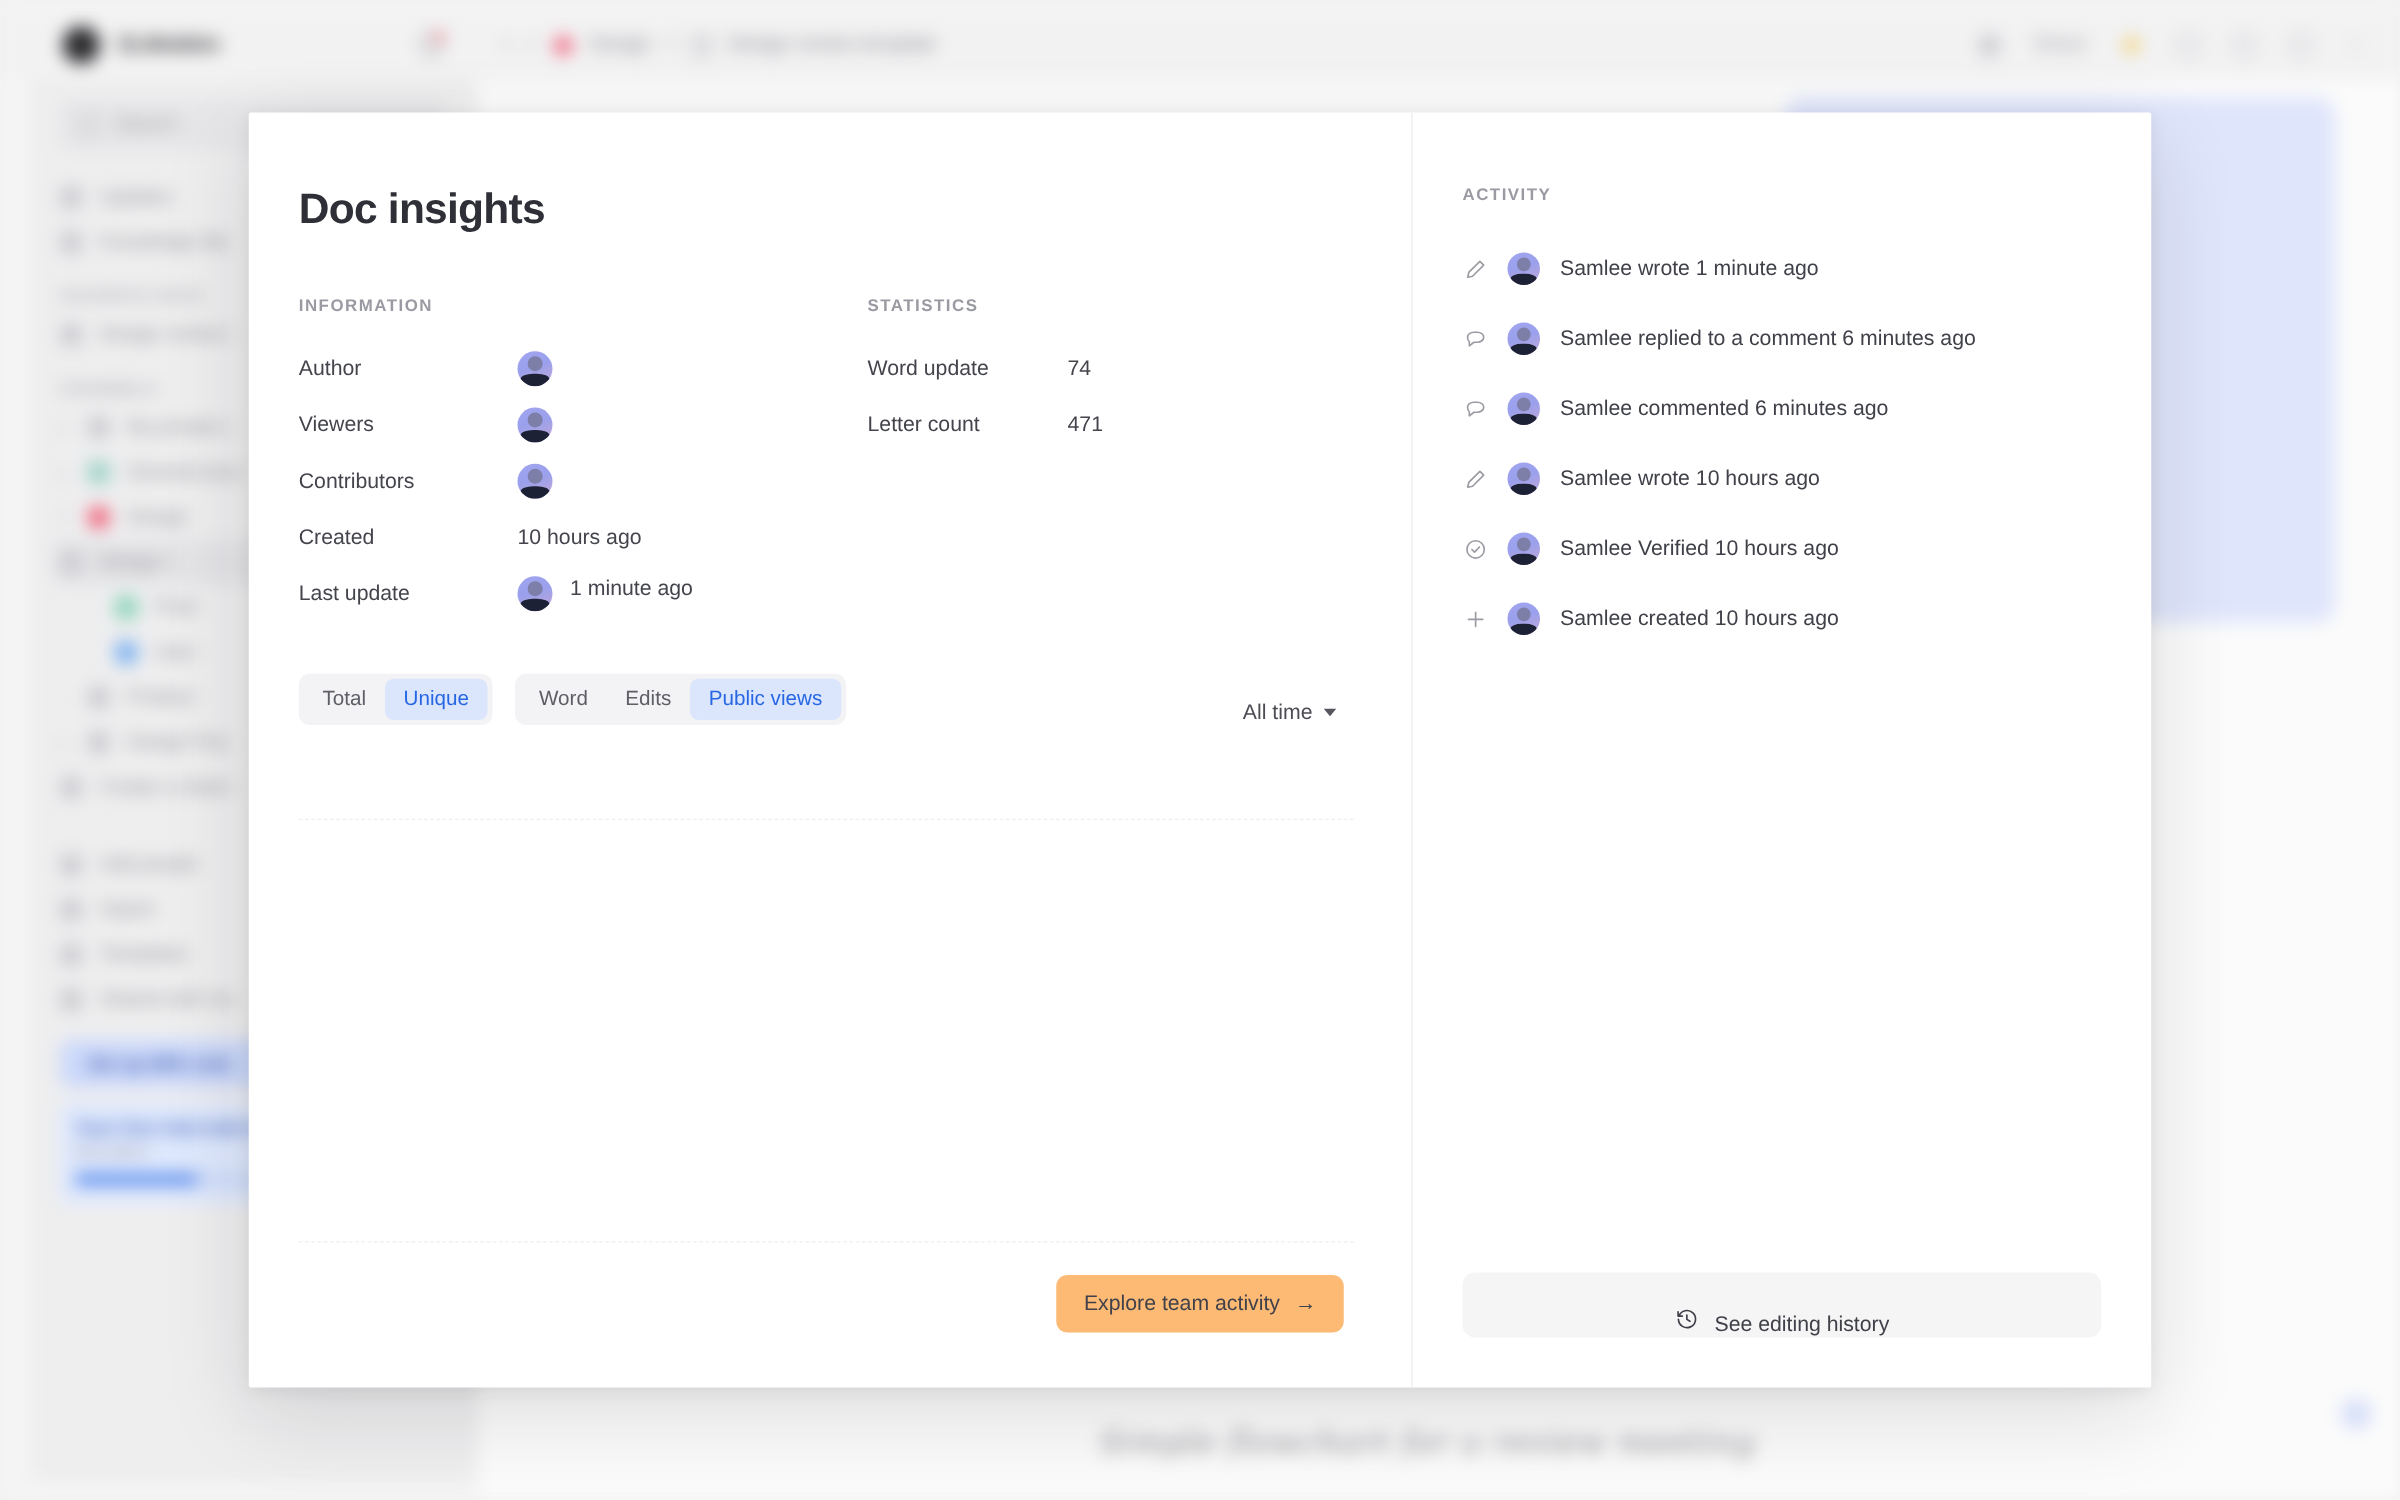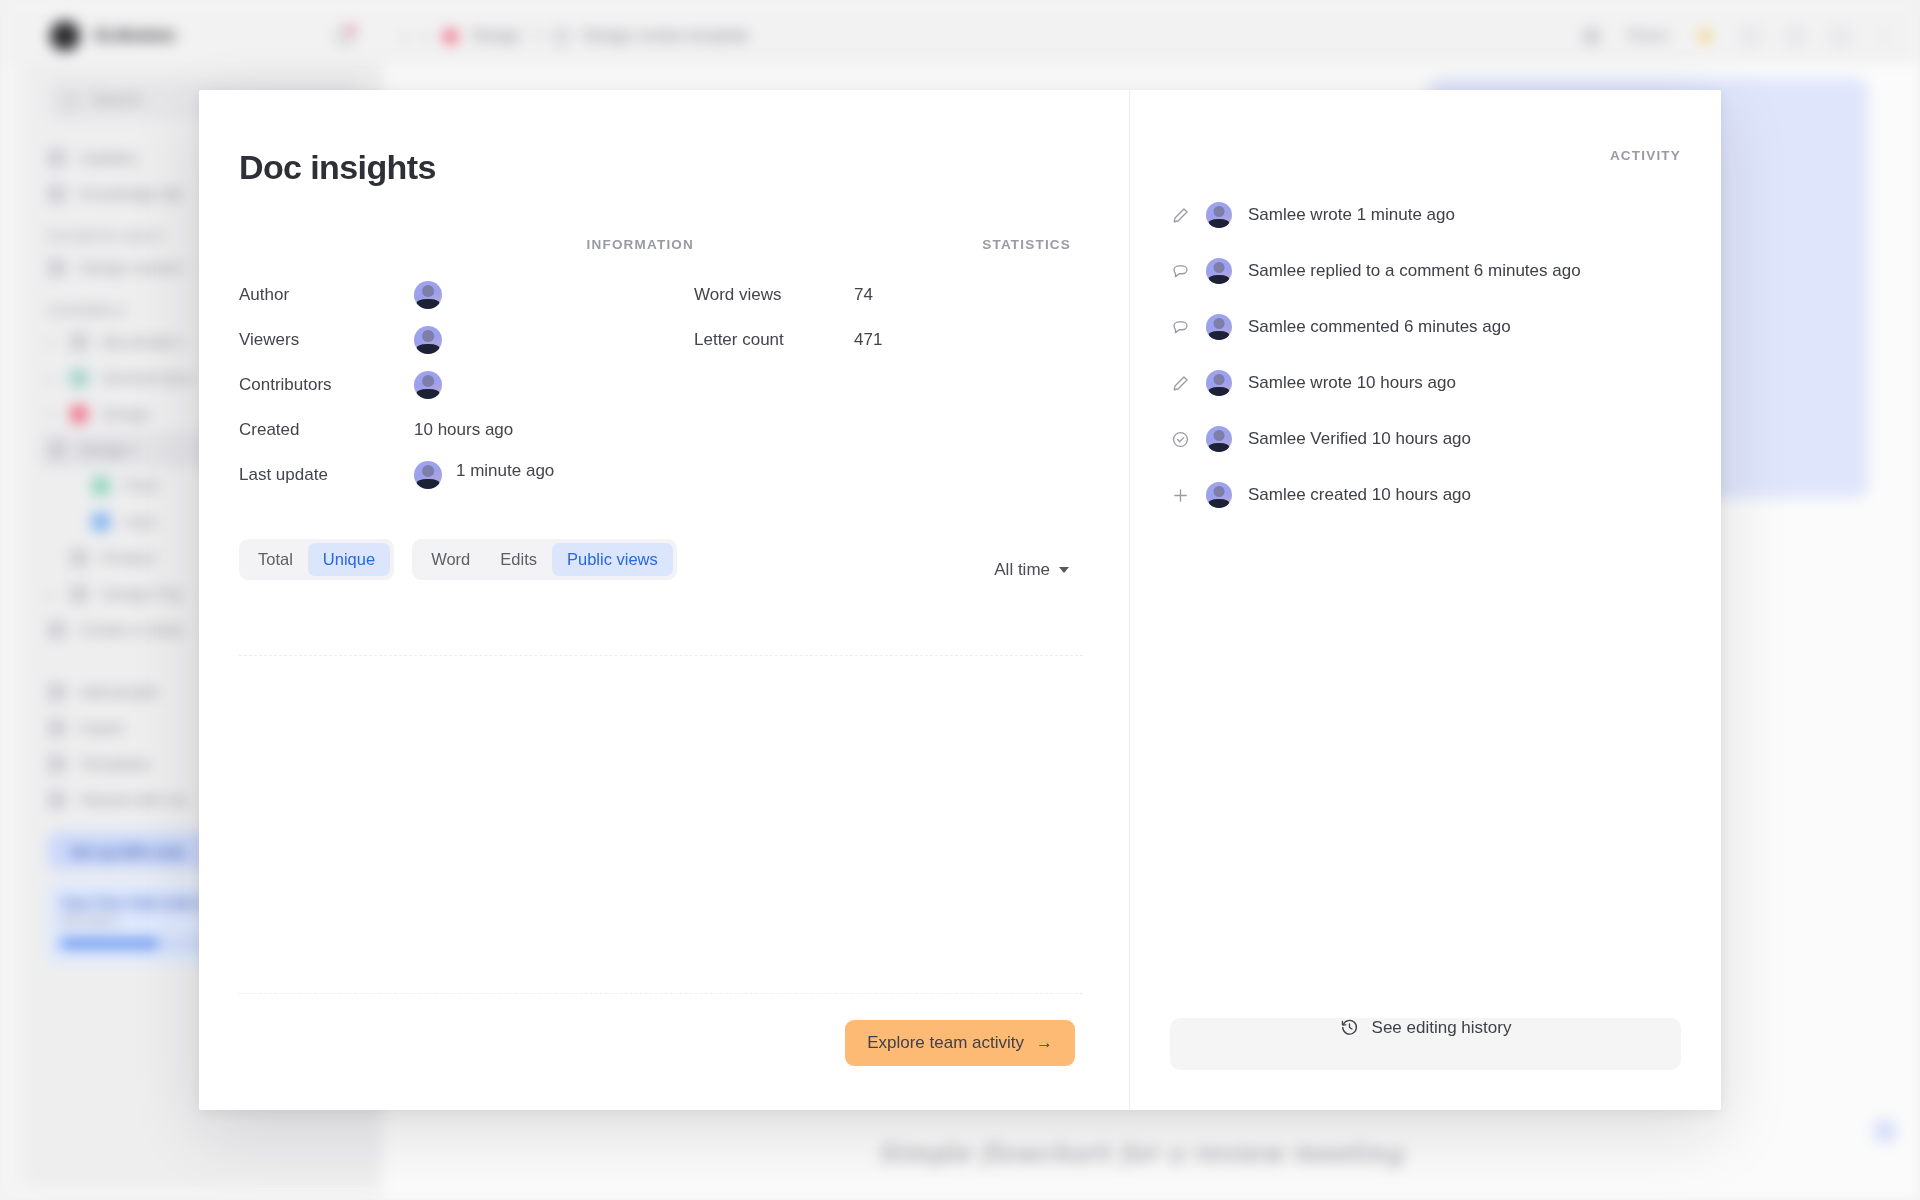--- a/index.html
+++ b/index.html
@@ -110,21 +110,21 @@
     font-size: 34px; font-weight: 700; color: #2f3037;
     letter-spacing: -0.6px; margin: 0 0 50px 0;
   }
 
   .cols { display: flex; }
   .col-info { width: 455px; flex: none; }
   .col-stats { flex: 1; }
 
   .sect-label {
     font-size: 13.5px; letter-spacing: 1.2px; font-weight: 600;
-    color: #9a9aa2; margin-bottom: 20px; text-align: right;
+    color: #9a9aa2; margin-bottom: 20px;
   }
   .sect-label.activity { margin-bottom: 24px; }
 
   .row {
     display: flex; align-items: center;
     height: 45px;
     font-size: 17px; color: #44454c;
   }
   .row .k { width: 175px; flex: none; }
   .row .v { display: flex; align-items: flex-start; gap: 14px; color: #44454c; }
@@ -186,21 +186,21 @@
   
   .act-item { display: flex; align-items: center; gap: 16px; height: 56px; }
   .act-ic { width: 20px; height: 20px; flex: none; color: #9b9ba3; display: flex; align-items: center; justify-content: center; }
   .act-ic svg { display: block; }
   .act-text { font-size: 17px; color: #3f4048; }
 
   .hist-wrap { position: absolute; left: 40px; right: 40px; bottom: 40px; }
   .hist-btn {
     width: 100%; background: #f5f5f6; border: none; border-radius: 10px;
     height: 52px; font-size: 17px; color: #3f4048; cursor: pointer;
-    font-family: inherit; display: flex; align-items: flex-start; justify-content: center; gap: 13px;
+    font-family: inherit; display: flex; align-items: flex-end; justify-content: center; gap: 13px;
   }
 </style>
 </head>
 <body>
 
 <div id="app-backdrop">
   <div class="bg-main"></div>
   <div class="bg-doc-card"></div>
   <div class="bg-sidebar"></div>
 
@@ -374,21 +374,21 @@
             <span class="avatar"></span>
             <span>1 minute ago</span>
           </div>
         </div>
       </div>
 
       <div class="col-stats">
         <div class="sect-label">STATISTICS</div>
 
         <div class="srow">
-          <div class="k">Word views</div>
+          <div class="k">Word update</div>
           <div class="v">74</div>
         </div>
         <div class="srow">
           <div class="k">Letter count</div>
           <div class="v">471</div>
         </div>
       </div>
     </div>
 
     <div class="ctrl-row">

